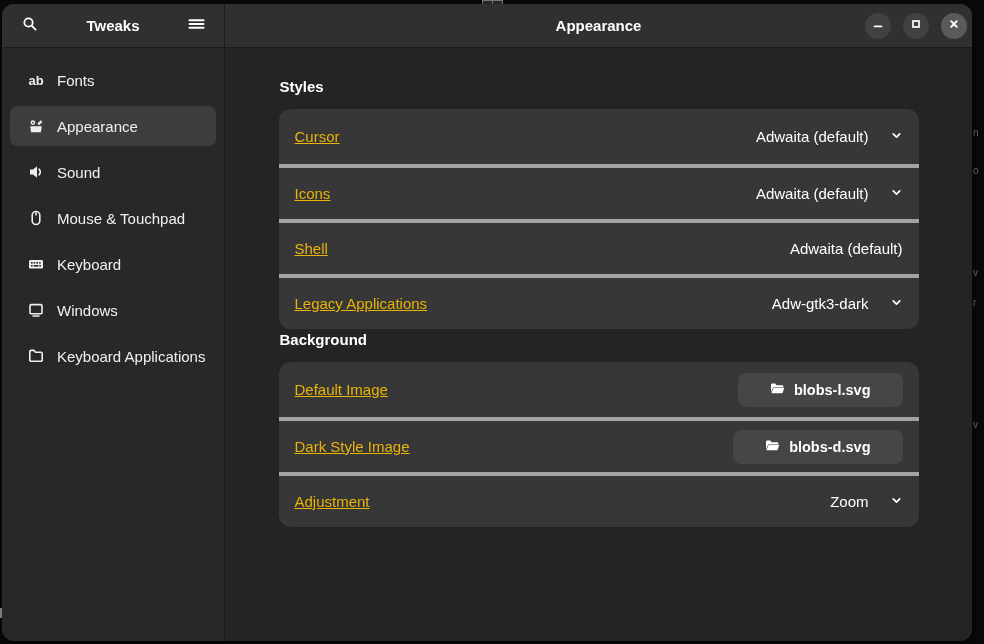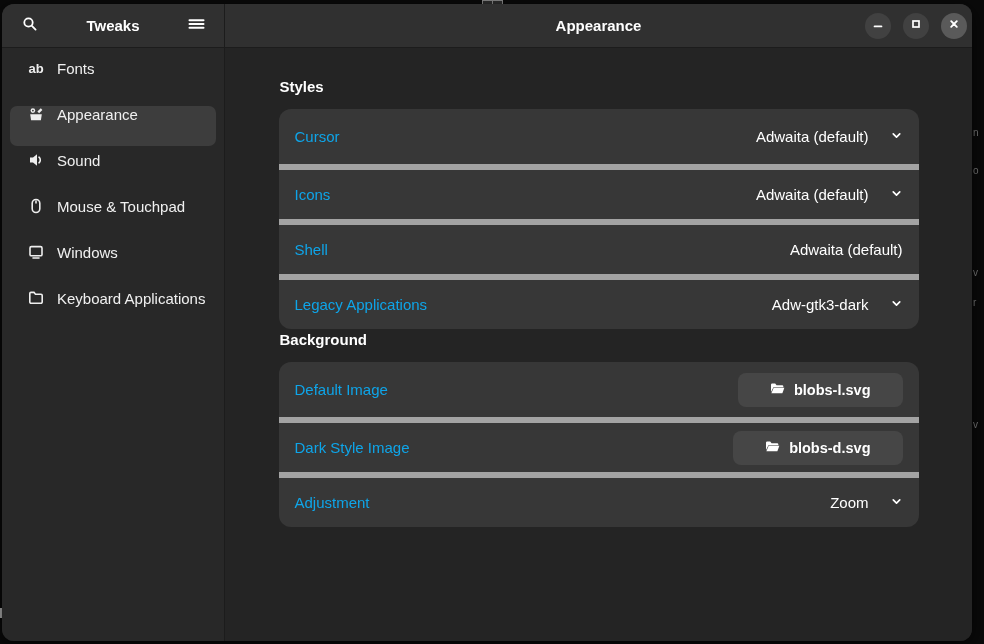--- a/index.html
+++ b/index.html
@@ -36,35 +36,35 @@
   .page-title { color:#fff; font-weight:bold; font-size:15px; }
   .win-controls { position:absolute; right:5px; top:50%; transform:translateY(-50%);
                   display:flex; gap:12px; }
   .wc { width:26px; height:26px; border-radius:50%; background:#414141;
         display:flex; align-items:center; justify-content:center; }
   .wc.close { background:#5a5a5a; }
 
   .body { flex:1; display:flex; min-height:0; }
   .sidebar { width:223px; flex:0 0 223px; background:#282828; border-right:1px solid #1c1c1c;
              padding:12px 8px; }
-  .nav-item { height:40px; border-radius:7px; display:flex; 
+  .nav-item { height:40px; border-radius:7px; display:flex; align-items:center;
               padding:0 8px 0 18px; margin-bottom:6px; color:#f0f0f0; font-size:15px; }
   .nav-item.selected { background:#3d3d3d; }
   .nav-icon { width:16px; height:16px; margin-right:13px; flex:0 0 16px;
               display:flex; align-items:center; justify-content:center; }
   .icon-text { color:#eee; font-weight:bold; font-size:13px; letter-spacing:0; }
 
   .content { flex:1; background:#242424; padding-top:30px; overflow:hidden; }
   .section { width:640px; margin:0 auto 2px; }
   .section-heading { color:#fff; font-size:15px; font-weight:bold; margin:0 0 14px 1px; }
   .card { background:#373737; border-radius:12px; overflow:hidden; }
   .row { height:55px; display:flex; align-items:center; padding:0 16px;
-         border-top:6px solid #a3a3a3; }
+         border-top:4px solid #a3a3a3; }
   .row:first-child { border-top:none; }
-  .row-label { flex:1; color:#0ea5e9; font-size:15px; }
+  .row-label { flex:1; color:#eab308; font-size:15px;text-decoration:underline; }
   .row-value { display:flex; align-items:center; gap:21px; color:#fff; font-size:15px; }
   .file-btn { height:34px; background:#464646; border:none; border-radius:8px;
               display:flex; align-items:center; gap:9px; padding:0 32px;
               color:#fff; font-weight:bold; font-size:14.5px;
               font-family:"Liberation Sans", sans-serif; }
 </style>
 </head>
 <body>
 
 <div class="screen">
@@ -169,20 +169,37 @@
         <div class="nav-item">
           <span class="nav-icon">
             <svg width="16" height="16" viewBox="0 0 16 16">
                 <rect x="4.2" y="1.5" width="7.6" height="13" rx="3.8" fill="none" stroke="#eee" stroke-width="1.6"></rect>
                 <line x1="8" y1="2.6" x2="8" y2="5.6" stroke="#eee" stroke-width="1.6"></line>
               </svg>
           </span>
           <span>Mouse &amp; Touchpad</span>
         </div>
 
+        <div class="nav-item">
+          <span class="nav-icon">
+            <svg width="16" height="16" viewBox="0 0 16 16">
+                <rect x="1" y="4" width="14" height="8.6" rx="1.4" fill="#eee"></rect>
+                <g fill="#282828">
+                  <rect x="3" y="6" width="1.6" height="1.6"></rect>
+                  <rect x="5.7" y="6" width="1.6" height="1.6"></rect>
+                  <rect x="8.4" y="6" width="1.6" height="1.6"></rect>
+                  <rect x="11.1" y="6" width="1.6" height="1.6"></rect>
+                  <rect x="3" y="9" width="1.6" height="1.6"></rect>
+                  <rect x="5.7" y="9" width="4.8" height="1.6"></rect>
+                  <rect x="11.4" y="9" width="1.6" height="1.6"></rect>
+                </g>
+              </svg>
+          </span>
+          <span>Keyboard</span>
+        </div>
 
         <div class="nav-item">
           <span class="nav-icon">
             <svg width="16" height="16" viewBox="0 0 16 16">
                 <rect x="2" y="2.6" width="12" height="9.2" rx="1.4" fill="none" stroke="#eee" stroke-width="1.6"></rect>
                 <line x1="5" y1="14" x2="11" y2="14" stroke="#eee" stroke-width="1.6" stroke-linecap="round"></line>
               </svg>
           </span>
           <span>Windows</span>
         </div>

